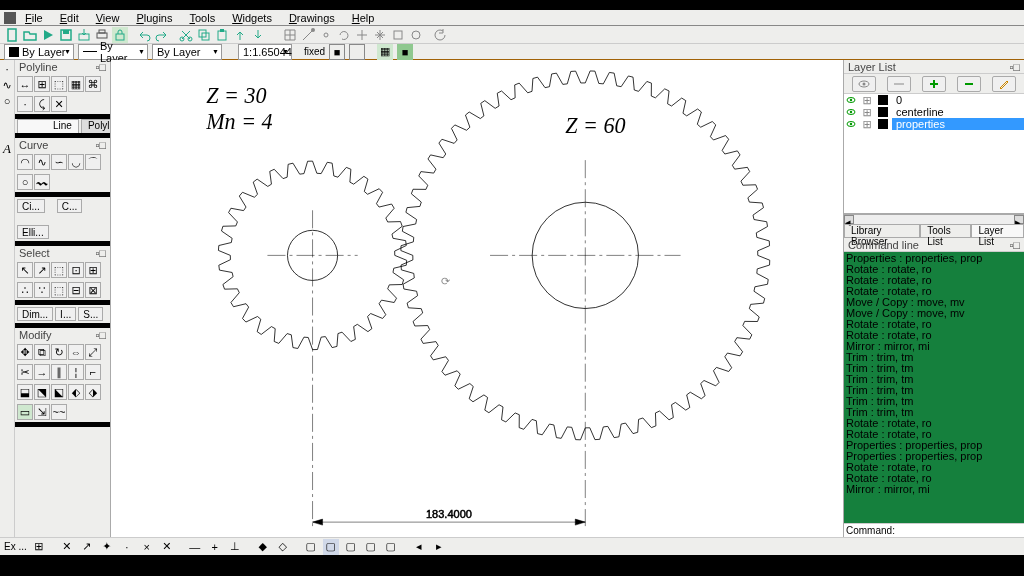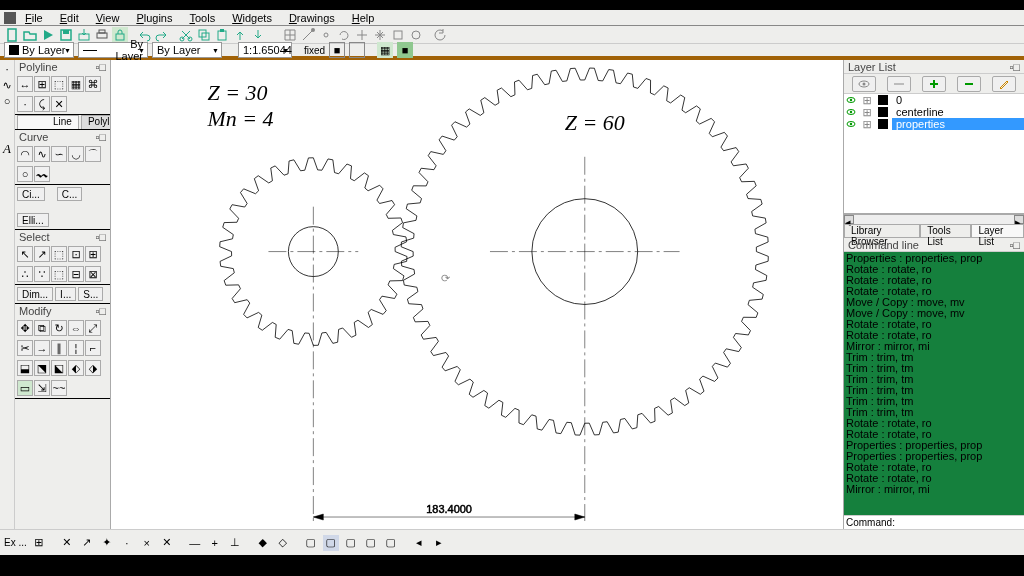--- a/index.html
+++ b/index.html
@@ -2,31 +2,31 @@
 <html><head>
 <meta charset="utf-8">
 <style>
 * { box-sizing: border-box; margin: 0; padding: 0; font-family: Arial, sans-serif; font-size: 11px; }
 body { background: #000; width: 1024px; height: 576px; overflow: hidden; }
 .app { background: #eeeeec; width: 1024px; height: 545px; margin-top: 10px; display: flex; flex-direction: column; }
 .menubar { height: 16px; background: #eeeeec; border-bottom: 1px solid #888; display: flex; align-items: center; padding: 0 4px; gap: 1px; }
 .menu-item { padding: 1px 8px; cursor: pointer; font-size: 11px; }
 .menu-item:first-letter { text-decoration: underline; }
 .toolbar1 { height: 18px; background: #eeeeec; display: flex; align-items: center; padding: 2px 4px; gap: 2px; border-bottom: 1px solid #ccc; }
-.toolbar2 { height: 16px; background: #eeeeec; display: flex; align-items: center; padding: 2px 4px; gap: 4px; border-bottom: 4px solid #a16207; text-align: right; }
+.toolbar2 { height: 16px; background: #eeeeec; display: flex; align-items: center; padding: 2px 4px; gap: 4px; border-bottom: 1px solid #a16207; }
 .tb-btn { width: 16px; height: 16px; display: flex; align-items: center; justify-content: center; cursor: pointer; border: 1px solid transparent; }
 .tb-btn svg { width: 14px; height: 14px; }
 .tb-sep { width: 4px; height: 16px; }
 .dropdown { height: 16px; border: 1px solid #999; background: #fff; display: flex; align-items: center; padding: 0 4px; font-size: 10px; position: relative; }
 .dropdown::after { content: "▼"; font-size: 7px; position: absolute; right: 2px; }
 .main-area { flex: 1; display: flex; overflow: hidden; }
 .left-tools { width: 15px; background: #eeeeec; display: flex; flex-direction: column; gap: 2px; padding-top: 2px; border-right: 1px solid #ccc; }
 .lt-btn { width: 14px; height: 14px; cursor: pointer; display: flex; align-items: center; justify-content: center; }
 .tool-panel { width: 96px; background: #eeeeec; border-right: 1px solid #aaa; display: flex; flex-direction: column; overflow-y: auto; }
-.panel-section { border-bottom: 1px solid #000000; text-align: center; }
+.panel-section { border-bottom: 5px solid #000000; text-align: center; }
 .panel-header { height: 14px; display: flex; align-items: center; justify-content: space-between; padding: 0 4px; font-size: 10px; color: #444; }
 .panel-tabs { height: 14px; display: flex; gap: 2px; padding: 0 2px; }
 .panel-tab { padding: 0 6px; background: #ddd; border: 1px solid #aaa; border-bottom: none; font-size: 10px; cursor: pointer; }
 .panel-tab.active { background: #f8f8f8; padding-left: 35px; }
 .panel-btns { display: flex; flex-wrap: wrap; gap: 1px; padding: 2px; }
 .pbtn { width: 16px; height: 16px; border: 1px solid #aaa; background: #f0f0f0; cursor: pointer; display: flex; align-items: center; justify-content: center; }
 .tabbtn { padding: 0 4px; height: 14px; border: 1px solid #aaa; background: #f0f0f0; cursor: pointer; display: flex; align-items: center; font-size: 10px; }
 .canvas-area { flex: 1; background: #fff; position: relative; overflow: hidden; border-right: 1px solid #aaa; }
 .canvas-svg { width: 100%; height: 100%; }
 .right-panel { width: 180px; background: #eeeeec; display: flex; flex-direction: column; }
@@ -39,21 +39,21 @@
 .layer-name { padding: 0 4px; flex: 1; }
 .layer-name.selected { background: #3399ff; color: #fff; }
 .rp-tabs { height: 14px; display: flex; border-bottom: 1px solid #aaa; }
 .rp-tab { padding: 0 6px; font-size: 10px; border: 1px solid #aaa; border-bottom: none; cursor: pointer; }
 .rp-tab.active { background: #f8f8f8; }
 .cmd-panel { flex: 1; display: flex; flex-direction: column; }
 .cmd-history { flex: 1; background: #15803d; overflow-y: auto; font-size: 10px; line-height: 1.0; padding: 1px 2px; }
 .cmd-line { white-space: nowrap; }
 .cmd-input-row { height: 14px; display: flex; align-items: center; padding: 0 2px; background: #fff; border-top: 1px solid #ccc; }
 .cmd-label { font-size: 10px; margin-right: 4px; }
-.bottom-bar { height: 26px; background: #eeeeec; display: flex; align-items: center; padding: 2px 4px; gap: 4px; border-top: 1px solid #ccc; }
+.bottom-bar { height: 18px; background: #eeeeec; display: flex; align-items: center; padding: 2px 4px; gap: 4px; border-top: 1px solid #ccc; }
 .colorswatch { width: 10px; height: 10px; display: inline-block; }
 .layer-scroll { display:flex; height:10px; border-top:1px solid #aaa; }
 .layer-scroll div:first-child, .layer-scroll div:last-child { width: 10px; background:#ddd; border:1px solid #888; cursor: pointer; }
 .layer-scroll div:nth-child(2) { flex:1; background:#eee; }
 </style>
 </head>
 <body>
 
 <div class="app">
 

